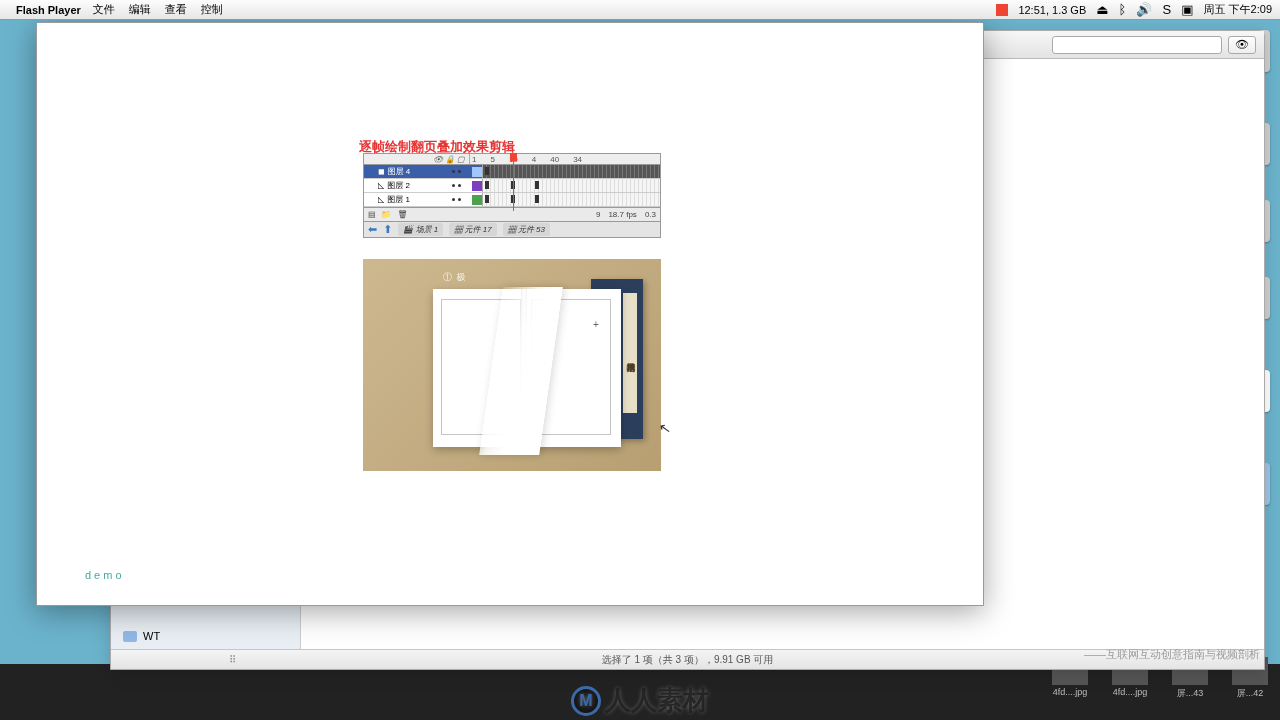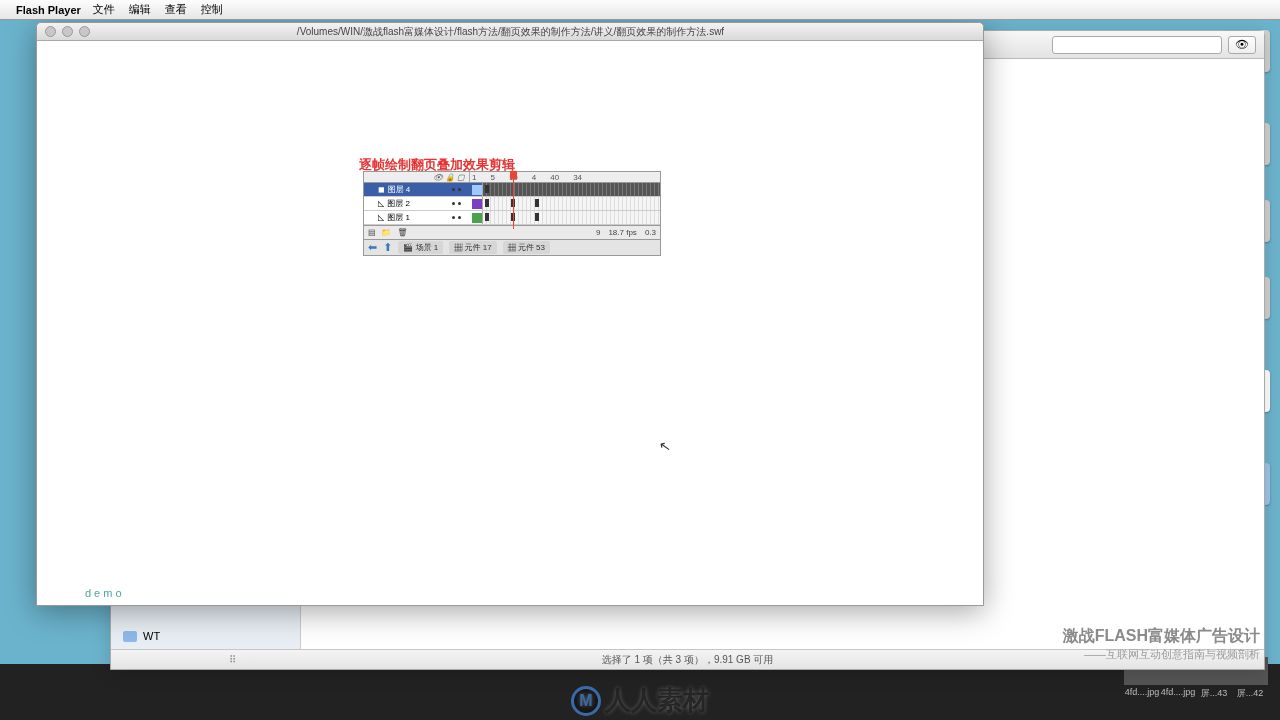--- a/index.html
+++ b/index.html
@@ -55,62 +55,72 @@
 .layer-row .dots i { width: 3px; height: 3px; background: #333; border-radius: 50%; }
 .layer-row .sw { width: 10px; height: 10px; margin-left: 2px; }
 .layer-row .track { flex: 1; height: 100%; background: repeating-linear-gradient(90deg, #f5f5f5 0, #f5f5f5 3px, #ddd 3px, #ddd 4px); position: relative; border-left: 1px solid #aaa; }
 .layer-row.sel .track { background: repeating-linear-gradient(90deg, #555 0, #555 3px, #777 3px, #777 4px); }
 .layer-row .kf { position: absolute; top: 2px; width: 4px; height: 8px; background: #333; }
 .playhead { position: absolute; left: 476px; top: 130px; width: 1px; height: 58px; background: #e43; z-index: 2; }
 .playhead:before { content: ""; position: absolute; top: 0; left: -3px; width: 7px; height: 8px; background: #e43; }
 .timeline-foot { height: 14px; background: #eaeaea; border: 1px solid #999; border-top: 0; display: flex; align-items: center; font-size: 8px; color: #444; padding: 0 4px; gap: 6px; }
 .timeline-foot .r { margin-left: auto; display: flex; gap: 8px; }
 .breadcrumb-ide { height: 16px; background: #e4e4e4; border: 1px solid #999; border-top: 0; display: flex; align-items: center; font-size: 8px; gap: 6px; padding: 0 4px; color: #333; }
-.breadcrumb-ide .bc { background: #d6d6d6; padding: 1px 5px; border-radius: 2px; }
+.breadcrumb-ide .bc { background: #d6d6d6; padding: 1px 5px; border-radius: 2px; font-style: italic; }
 .breadcrumb-ide .arrow { color: #3a7abd; font-size: 11px; }
 
 
 .canvas { position: absolute; left: 326px; top: 236px; width: 298px; height: 212px; background: linear-gradient(135deg, #cdb890, #b89f72); overflow: hidden; }
 .darkbook { position: absolute; right: 18px; top: 20px; width: 52px; height: 160px; background: #2b3f5c; box-shadow: 2px 2px 6px rgba(0,0,0,.3); }
 .darkbook .strip { position: absolute; right: 6px; top: 14px; width: 14px; height: 120px; background: #e8dfc8; writing-mode: vertical-rl; font-size: 9px; color: #4a3a1f; text-align: center; padding-top: 6px; }
 .openbook { position: absolute; left: 70px; top: 30px; width: 188px; height: 158px; background: #fff; box-shadow: 0 3px 8px rgba(0,0,0,.25); }
 .openbook .page-l, .openbook .page-r { position: absolute; top: 10px; width: 80px; height: 136px; border: 1px solid #c5c5c5; }
 .openbook .page-l { left: 8px; }
 .openbook .page-r { right: 10px; background: #fff; }
 .openbook .fold { position: absolute; left: 88px; top: 0; width: 6px; height: 158px; background: linear-gradient(90deg, #ddd, #fff, #ddd); }
 .openbook .flip { position: absolute; left: 58px; top: -2px; width: 60px; height: 168px; background: linear-gradient(100deg, rgba(255,255,255,.1) 0%, rgba(255,255,255,.9) 40%, #fff 60%); transform: skewX(-8deg); box-shadow: 2px 0 8px rgba(0,0,0,.15); }
 .crosshair { position: absolute; left: 160px; top: 30px; color: #666; font-size: 10px; }
 .wm { position: absolute; left: 80px; top: 12px; color: rgba(255,255,255,.8); font-size: 9px; letter-spacing: 1px; }
 
 .demo { position: absolute; left: 48px; bottom: 6px; color: #4aa7a0; font-size: 11px; letter-spacing: 3px; }
 .cursor { position: absolute; left: 622px; top: 397px; font-size: 14px; color: #333; transform: rotate(-10deg); }
 
 
 .bottom-strip { position: absolute; left: 0; right: 0; bottom: 0; height: 56px; background: #222; z-index: 2; }
-.bottom-strip .thumbs { position: absolute; right: 12px; bottom: 20px; display: flex; color: #bbb; font-size: 9px; }
+.bottom-strip .thumbs { position: absolute; right: 12px; bottom: 20px; display: flex; gap: 24px; color: #bbb; font-size: 9px; }
 .bottom-strip .thumb { display: flex; flex-direction: column; align-items: center; gap: 2px; }
 .bottom-strip .thumb .t { width: 36px; height: 28px; background: #555; }
 .promo { position: absolute; right: 20px; bottom: 58px; text-align: right; color: #888; z-index: 60; }
 .promo .l1 { font-size: 16px; font-weight: bold; color: #8a8a8a; }
 .promo .l2 { font-size: 11px; color: #9a9a9a; }
 
 
 .center-wm { position: absolute; left: 50%; bottom: 2px; transform: translateX(-50%); color: rgba(30,30,30,.85); font-size: 26px; font-weight: bold; z-index: 90; display: flex; align-items: center; gap: 4px; text-shadow: 0 0 4px rgba(255,255,255,.3); }
 .center-wm .logo { width: 30px; height: 30px; border: 3px solid #3a6aa8; border-radius: 50%; display: inline-flex; align-items: center; justify-content: center; color: #3a6aa8; font-size: 16px; background: rgba(0,0,0,.3); }
 </style>
 </head>
 <body>
 
 <div class="menubar">
   <span class="apple"></span>
   <span class="appname">Flash Player</span>
   <span class="menuitem">文件</span>
   <span class="menuitem">编辑</span>
   <span class="menuitem">查看</span>
   <span class="menuitem">控制</span>
+  <div class="right">
+    <span class="icon-red"></span>
+    <span>12:51, 1.3 GB</span>
+    <span class="sysicon">⏏</span>
+    <span class="sysicon">ᛒ</span>
+    <span class="sysicon">🔊</span>
+    <span class="sysicon">S</span>
+    <span class="sysicon">▣</span>
+    <span>周五 下午2:09</span>
+  </div>
 </div>
 
 <div class="desk-icons">
   <div class="di"></div>
   <div class="label">ID</div>
   <div class="di"></div>
   <div class="di"></div>
   <div class="di"></div>
   <div class="label">M</div>
   <div class="di" style="background:#fff"></div>
@@ -132,28 +142,20 @@
     </div>
     <div class="finder-main"></div>
   </div>
   <div class="finder-status">
     <span class="grip">⠿</span>
     <span>选择了 1 项（共 3 项），9.91 GB 可用</span>
   </div>
 </div>
 
 <div class="flashwin">
-  <div class="flashwin-title">
-    <div class="traffic">
-        <span></span>
-        <span></span>
-        <span></span>
-      </div>
-    <div class="path">/Volumes/WIN/激战flash富媒体设计/flash方法/翻页效果的制作方法/讲义/翻页效果的制作方法.swf</div>
-  </div>
   <div class="flash-content">
     <div class="stage-title">逐帧绘制翻页叠加效果剪辑</div>
 
     <div class="playhead"></div>
 
     <div class="flash-ide">
       <div class="timeline-head">
         <div class="colhead">
           <i>👁</i>
           <i>🔒</i>
@@ -228,28 +230,40 @@
       </div>
       <div class="breadcrumb-ide">
         <span class="arrow">⬅</span>
         <span class="arrow">⬆</span>
         <span class="bc">🎬 <span>场景 1</span></span>
         <span class="bc">▦ <span>元件 17</span></span>
         <span class="bc">▦ <span>元件 53</span></span>
       </div>
     </div>
 
+    <div class="canvas">
+      <div class="wm">① 极</div>
+      <div class="darkbook">
+        <div class="strip">本草纲目拾遗</div>
+      </div>
+      <div class="openbook">
+        <div class="page-l"></div>
+        <div class="fold"></div>
+        <div class="page-r"></div>
+        <div class="flip"></div>
+        <div class="crosshair">+</div>
+      </div>
+    </div>
 
     <div class="demo">demo</div>
     <div class="cursor">↖</div>
   </div>
 </div>
 
 <div class="promo">
-  <div class="l1">激战FLASH富媒体广告设计</div>
   <div class="l2">——互联网互动创意指南与视频剖析</div>
 </div>
 
 <div class="bottom-strip">
   <div class="thumbs">
     <div class="thumb">
         <span>收音</span>
       </div>
     <div class="thumb">
         <span>找音乐</span>

